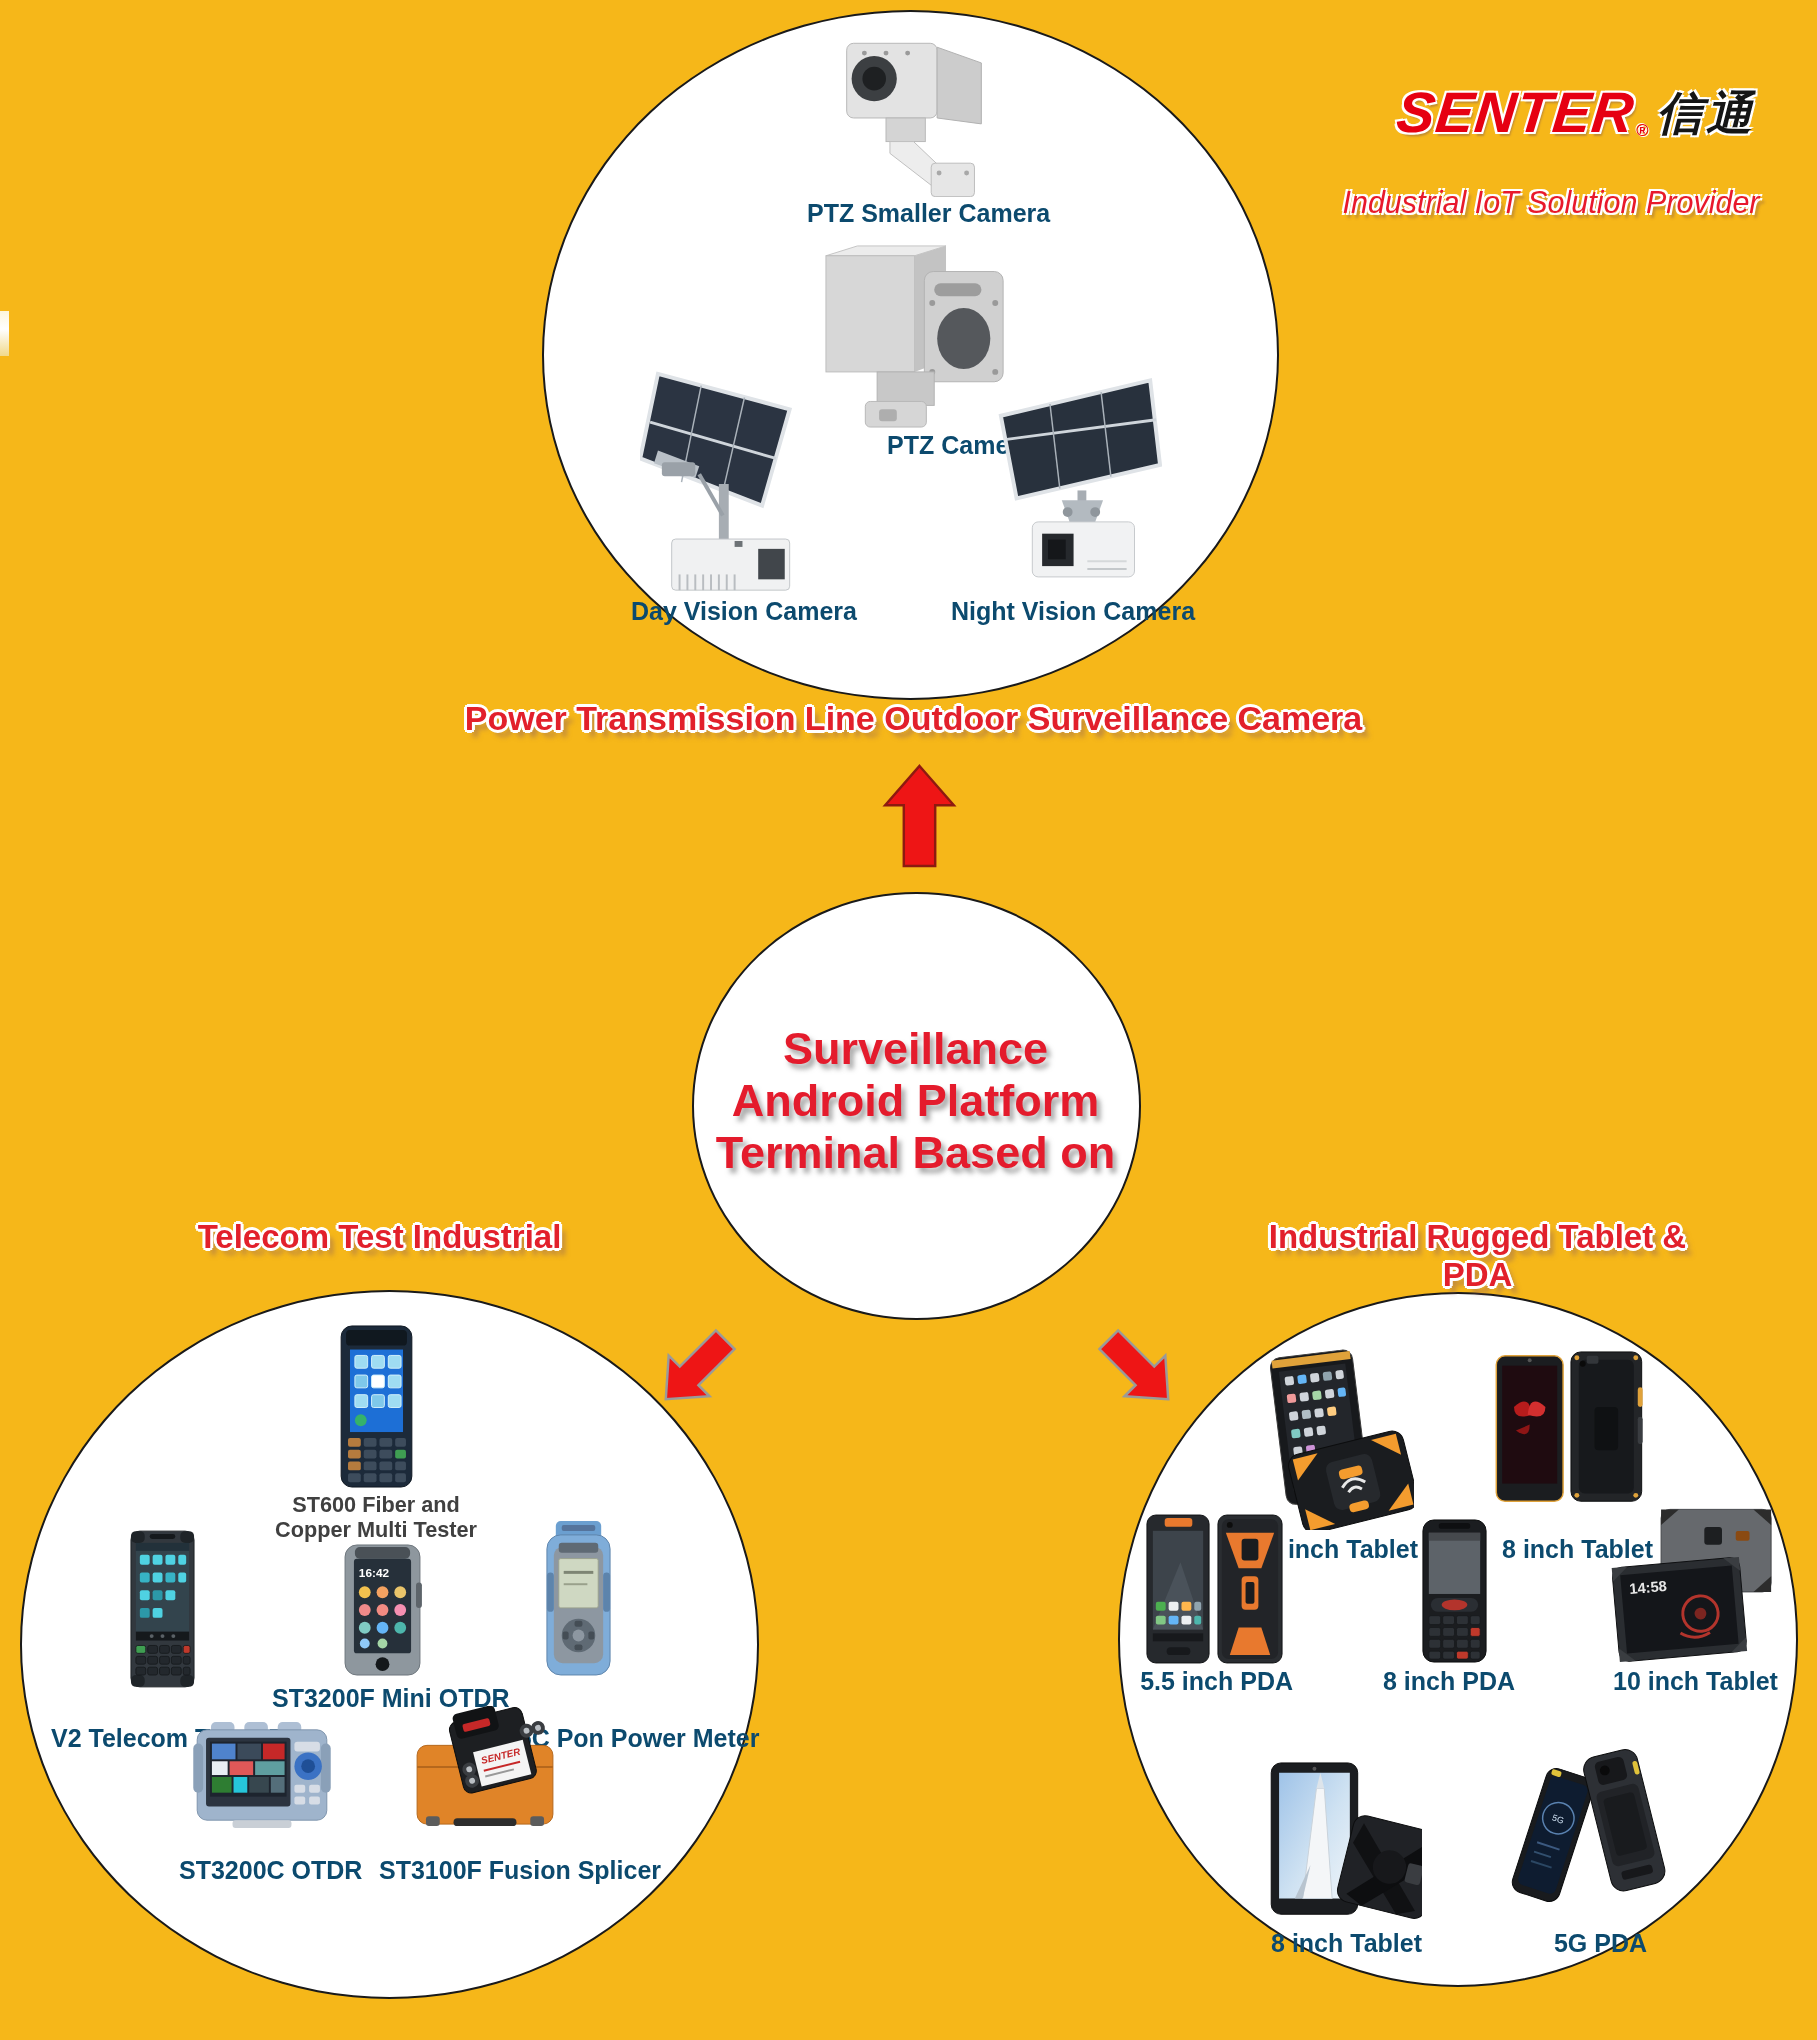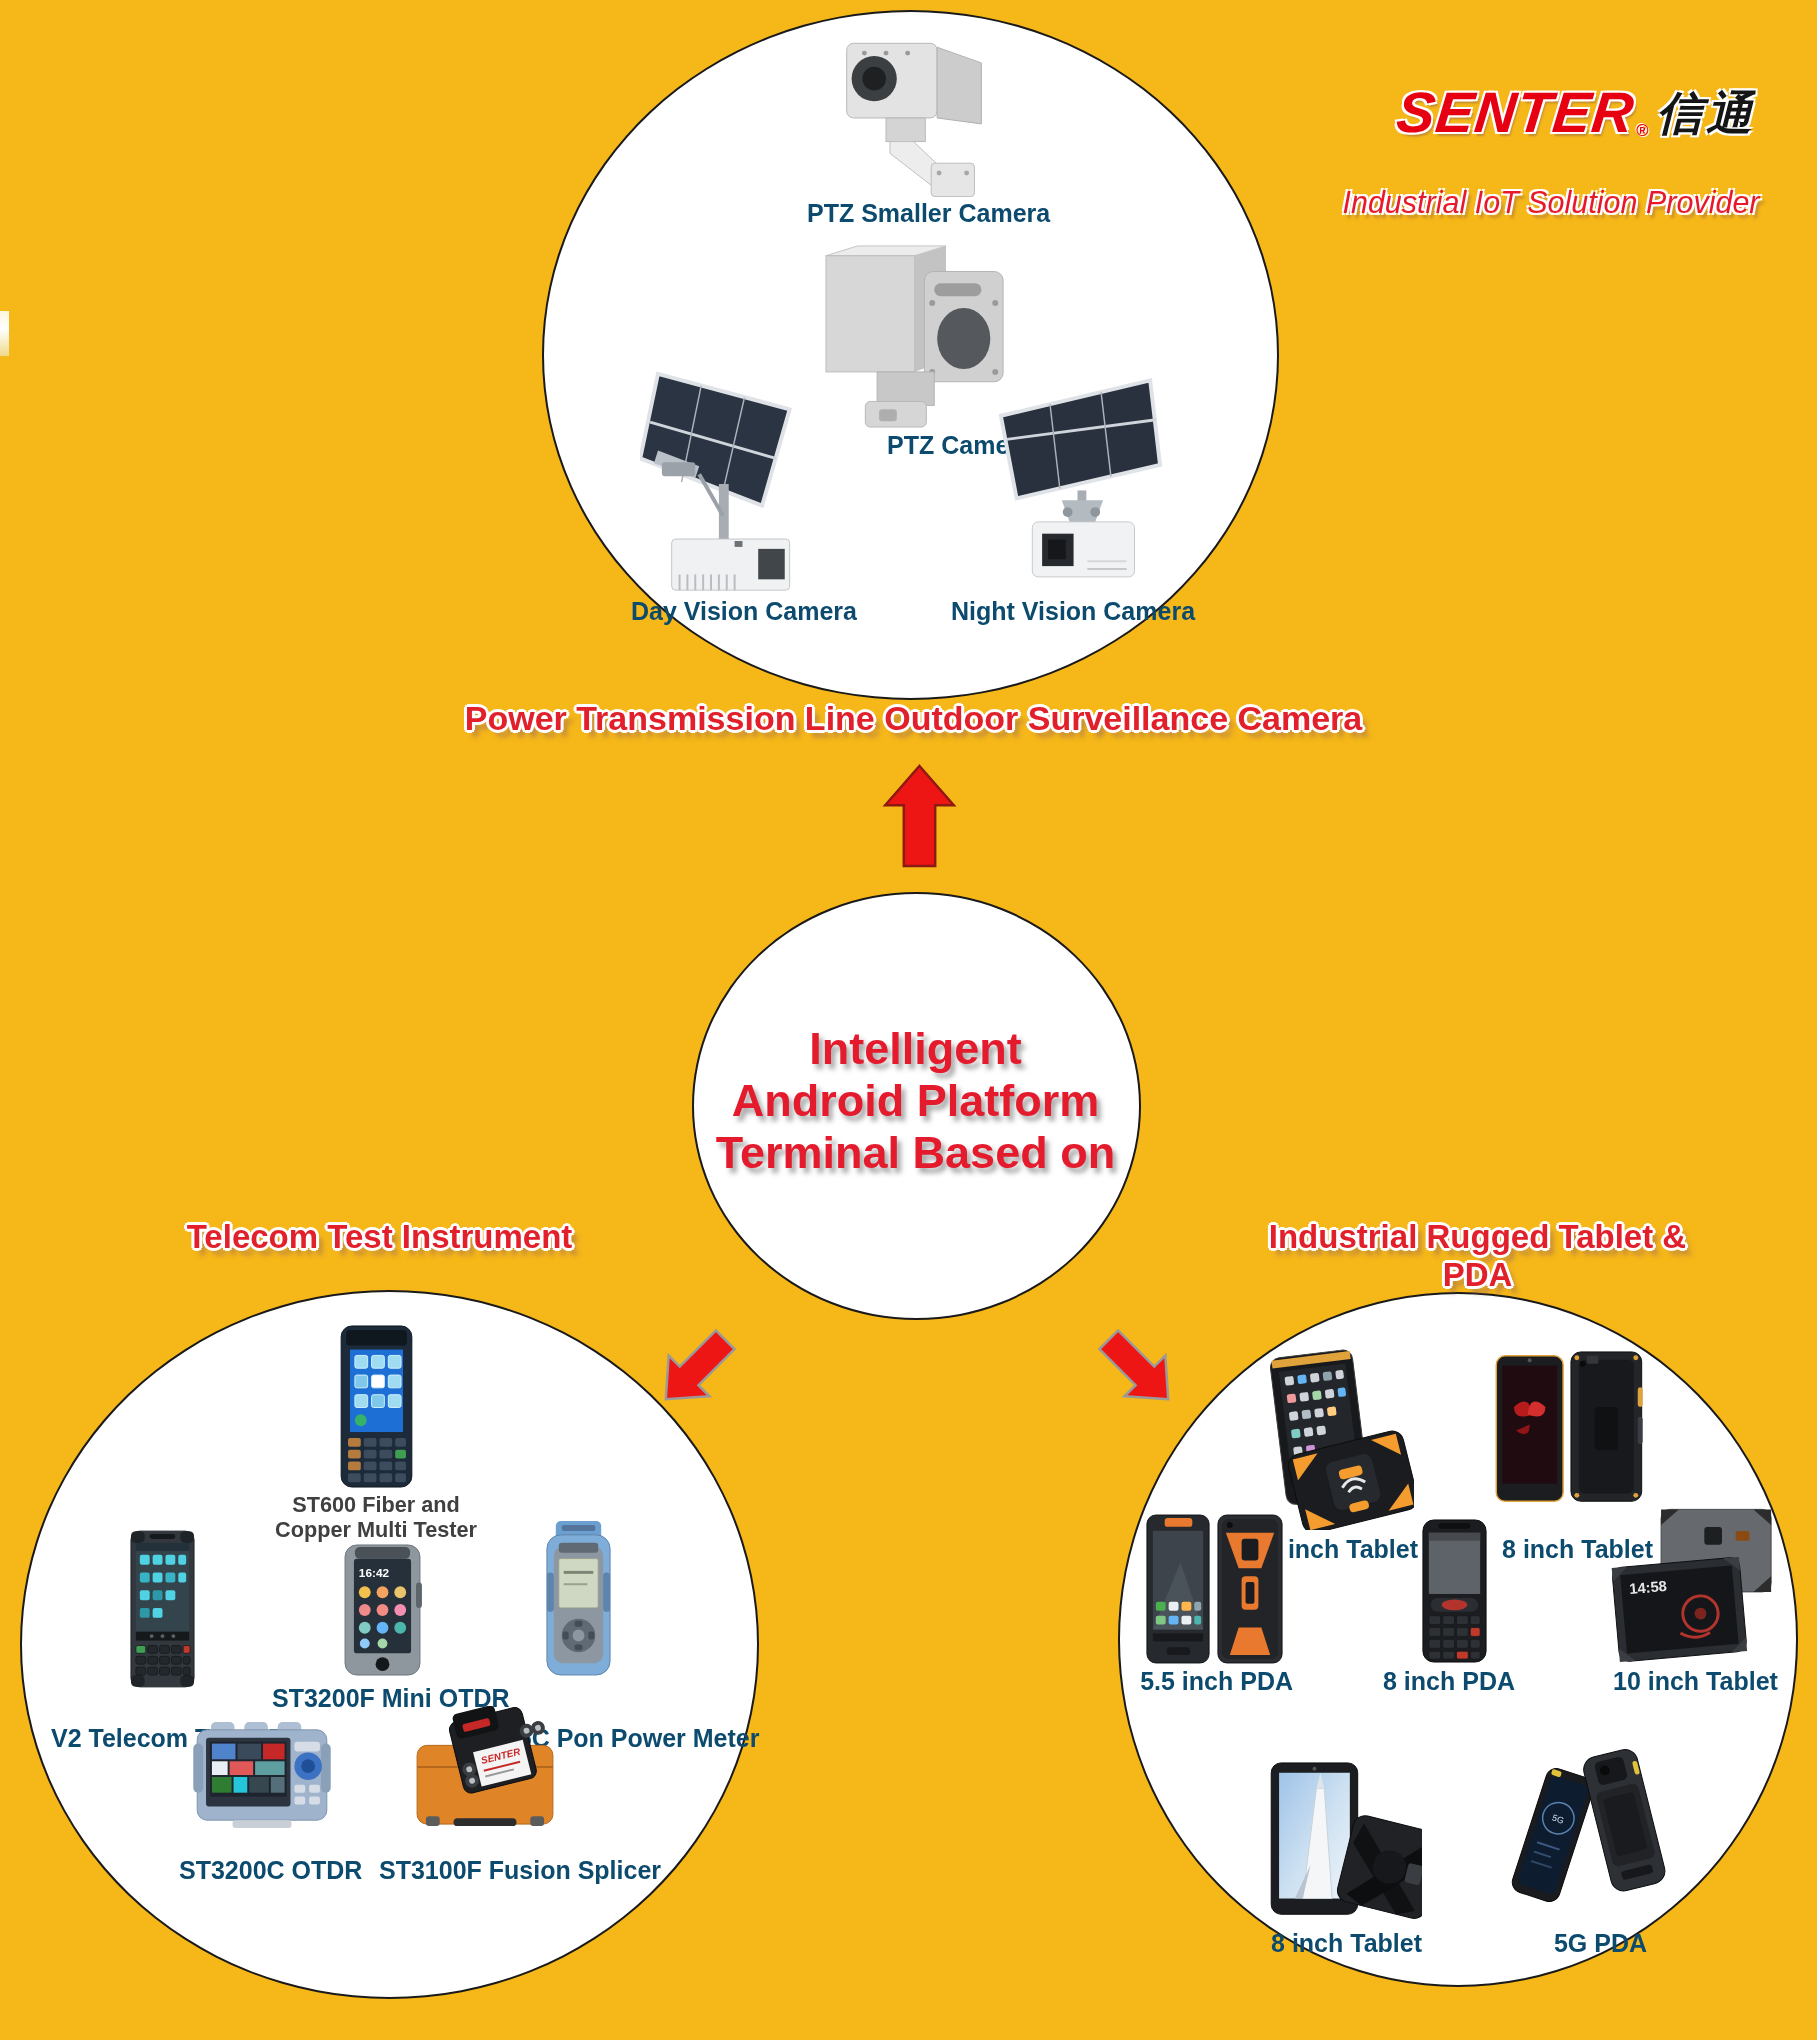--- a/index.html
+++ b/index.html
@@ -130,26 +130,26 @@
 
   <div class="red-heading" style="left:416px;top:699px;width:995px;font-size:34px;">Power Transmission Line Outdoor Surveillance Camera</div>
 
   <div class="arrow" style="left:883px;top:764px;width:73px;height:104px;">
     <svg viewBox="0 0 74 106">
       <polygon points="37,2 72,42 53,42 53,104 21,104 21,42 2,42" fill="#EE1515" stroke="#8d1a10" stroke-width="2.5"></polygon>
     </svg>
   </div>
 
   <div class="center-text" style="left:701px;top:1023px;width:429px;">
-    <div>Intelligent</div>
+    <div>Surveillance</div>
     <div>Android Platform</div>
     <div>Terminal Based on</div>
   </div>
 
-  <div class="red-heading" style="left:133px;top:1218px;width:493px;font-size:33px;">Telecom Test Instrument</div>
+  <div class="red-heading" style="left:133px;top:1218px;width:493px;font-size:33px;">Telecom Test Industrial</div>
   <div class="red-heading" style="left:1231px;top:1218px;width:493px;font-size:33px;">Industrial Rugged Tablet &amp; PDA</div>
 
   <div class="arrow" style="left:646px;top:1320px;width:99px;height:99px;transform:rotate(225deg);">
     <svg viewBox="0 0 74 106" style="width:61px;height:91px;margin:3.9px auto;">
       <polygon points="37,2 72,42 53,42 53,104 21,104 21,42 2,42" fill="#EE1515" stroke="#9a9a9a" stroke-width="3"></polygon>
     </svg>
   </div>
   <div class="arrow" style="left:1089px;top:1320px;width:99px;height:99px;transform:rotate(135deg);">
     <svg viewBox="0 0 74 106" style="width:61px;height:91px;margin:3.9px auto;">
       <polygon points="37,2 72,42 53,42 53,104 21,104 21,42 2,42" fill="#EE1515" stroke="#9a9a9a" stroke-width="3"></polygon>

